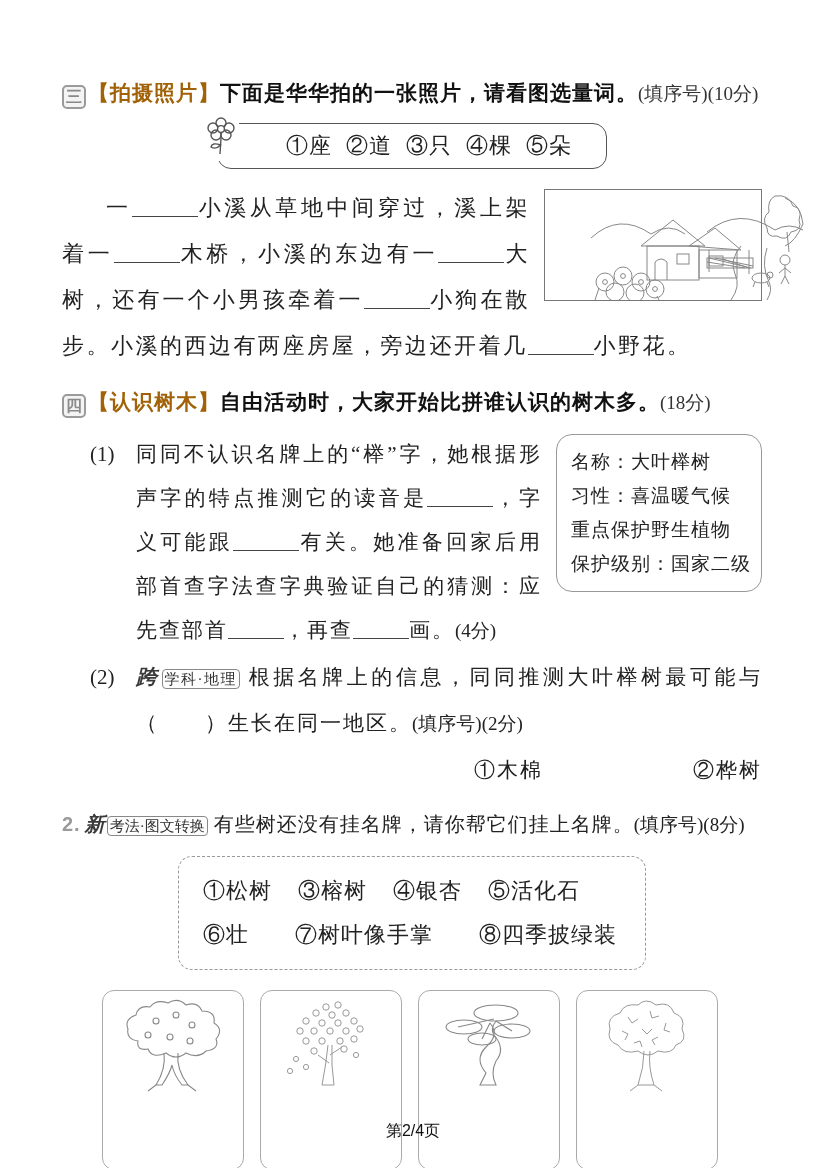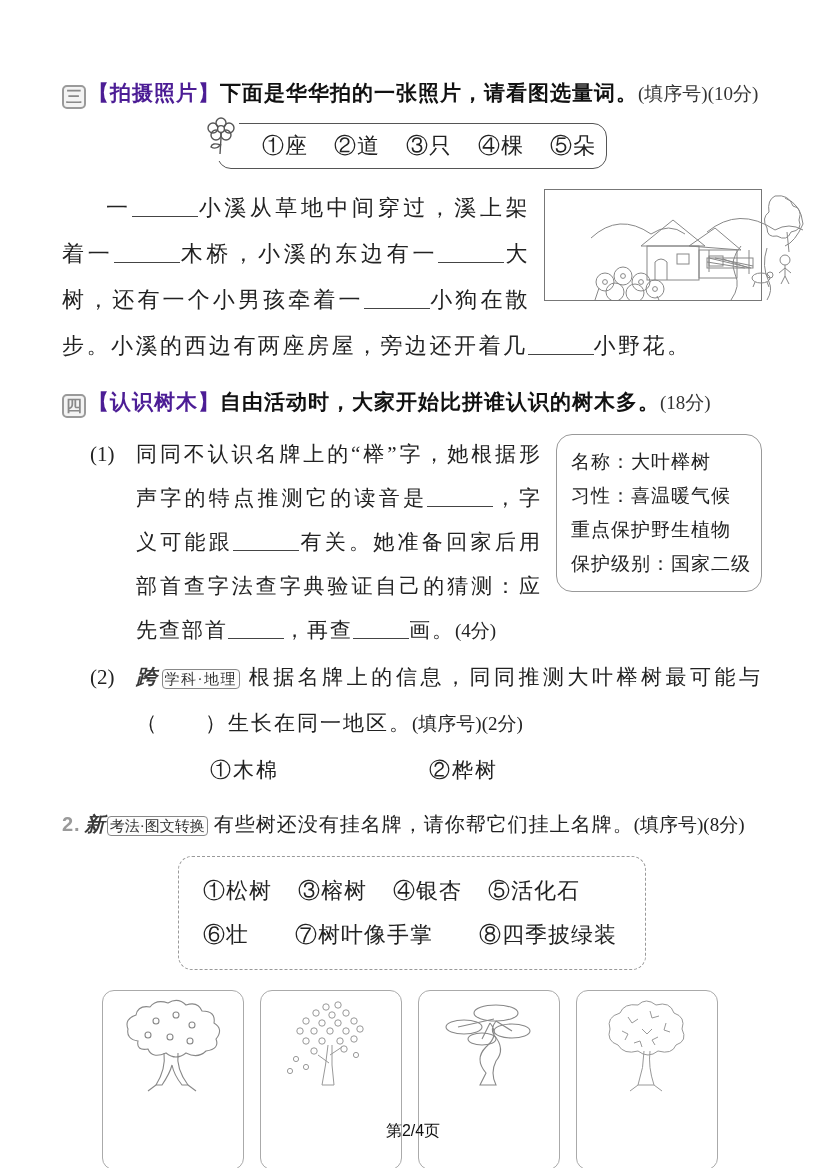--- a/index.html
+++ b/index.html
@@ -17,30 +17,30 @@
 
   
   .sec-header { font-size:21px; line-height:30px; margin-bottom:14px; }
   .sec-num {
     display:inline-block; vertical-align:-2px;
     min-width:24px; height:24px; line-height:20px; text-align:center;
     border:2px solid #9a9a9a; border-radius:5px;
     color:#8a8a8a; font-weight:bold; font-size:16px;
     background:#f4f4f4; margin-right:2px;
   }
-  .sec-tag { color:#4c1d95; font-weight:bold; letter-spacing:1px; }
+  .sec-tag { color:#a16207; font-weight:bold; letter-spacing:1px; }
   .sec-title { color:#111; font-weight:bold; letter-spacing:1px; }
   .sec-score { color:#333; font-size:19px; }
 
   
   .bank1-wrap { position:relative; width:390px; margin:10px auto 16px auto; }
   .bank1 {
     border:1.5px solid #555; border-radius:14px;
     padding:7px 10px 7px 44px;
-    display:flex; gap:26px; justify-content:center;
+    display:flex; gap:14px; justify-content:center;
     font-size:22px; letter-spacing:1px; background:#fff;margin-top:6px;
   }
   .bank1-flower { position:absolute; left:-14px; top:-8px; background:#fff; padding:1px; }
 
   
   .passage {
     font-size:22px; line-height:46px; letter-spacing:2.5px;
     text-align:justify; text-indent:2em;
   }
   .scene-box {
@@ -77,21 +77,21 @@
   .plate {
     float:right; width:206px;
     border:1.5px solid #999; border-radius:16px;
     padding:10px 14px; margin:2px 0 6px 14px;
     font-size:19px; line-height:34px; letter-spacing:1px;
     background:#fff;
   }
   .plate div { white-space:nowrap; }
   .score-inline { font-size:19px; letter-spacing:0; }
 
-  .options-row { display:flex; gap:150px; margin:4px 0 2px 74px; font-size:21px; letter-spacing:2px; line-height:40px; }
+  .options-row { display:flex; gap:150px; margin:4px 0 2px 74px; font-size:21px; letter-spacing:2px; line-height:40px;justify-content:flex-end; }
 
   
   .bank2 {
     width:468px; margin:14px auto 20px auto;
     border:1.6px dashed #999; border-radius:14px;
     padding:12px 24px; font-size:22px; letter-spacing:1px;
   }
   .bank2-row { display:flex; gap:26px; line-height:44px; }
   .bank2-row.second { gap:46px; }
 

